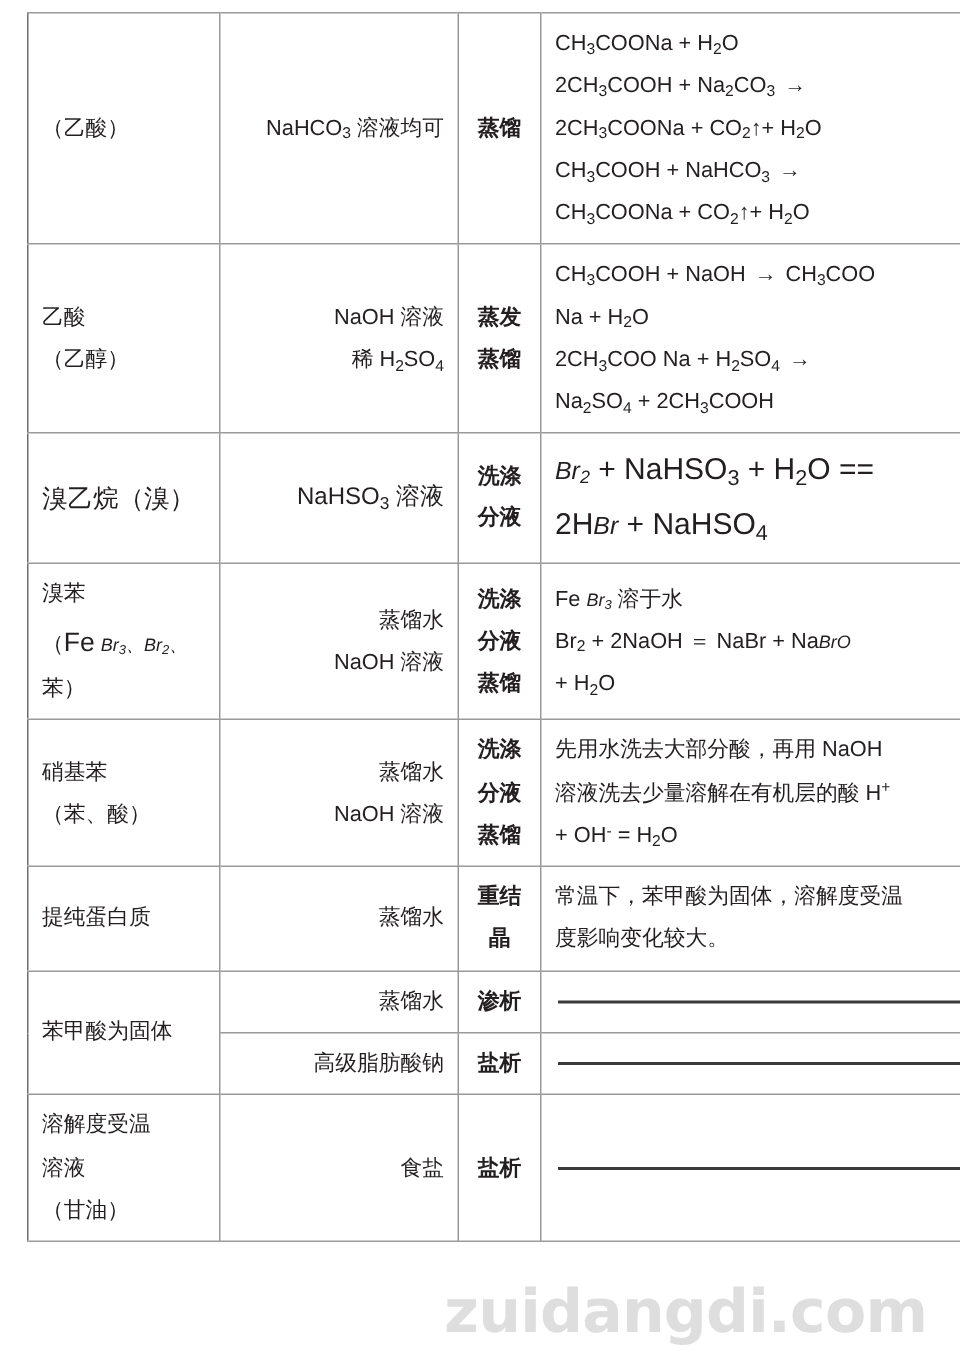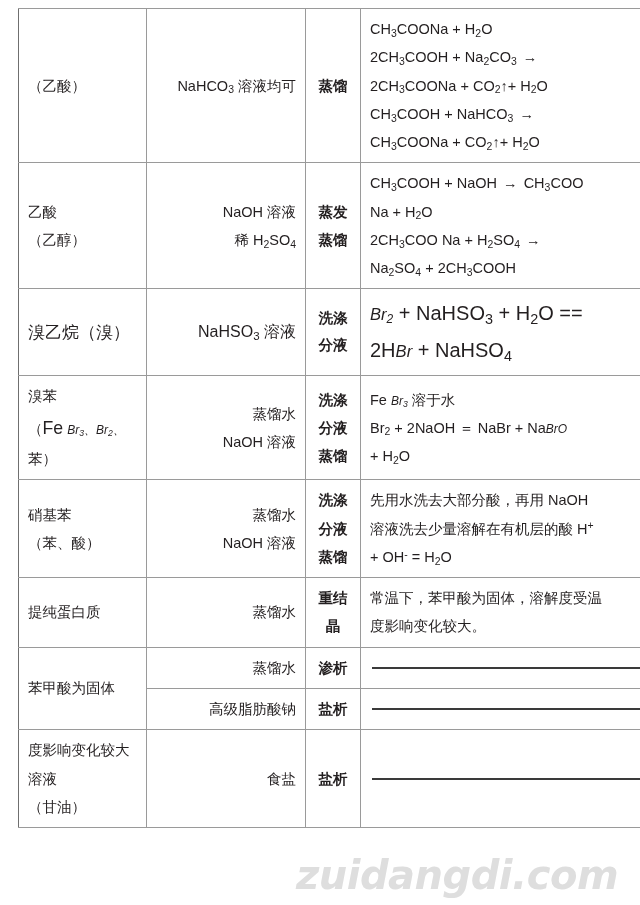--- a/index.html
+++ b/index.html
@@ -97,21 +97,20 @@
     position: absolute;
     left: 296px;
     top: 852px;
     font-family: "DejaVu Sans", "Liberation Sans", sans-serif;
     font-weight: 700;
     font-size: 40px;
     letter-spacing: -0.5px;
     color: #dedede;
     white-space: nowrap;
     user-select: none;
-    font-style: italic;
   }
 </style>
 </head>
 <body>
 
 <div id="table-wrap">
   <table class="chem">
     <colgroup>
       <col class="c1">
         <col class="c2">
@@ -259,21 +258,21 @@
         <td class="method">
           <div>盐析</div>
         </td>
         <td class="eq blank">
           <span class="dashline"></span>
         </td>
       </tr>
 
       <tr>
         <td class="name">
-          <div>度影响变化较大</div>
+          <div>溶解度受温</div>
           <div>溶液</div>
           <div>（甘油）</div>
         </td>
         <td class="reagent">
           <div>食盐</div>
         </td>
         <td class="method">
           <div>盐析</div>
         </td>
         <td class="eq blank">

